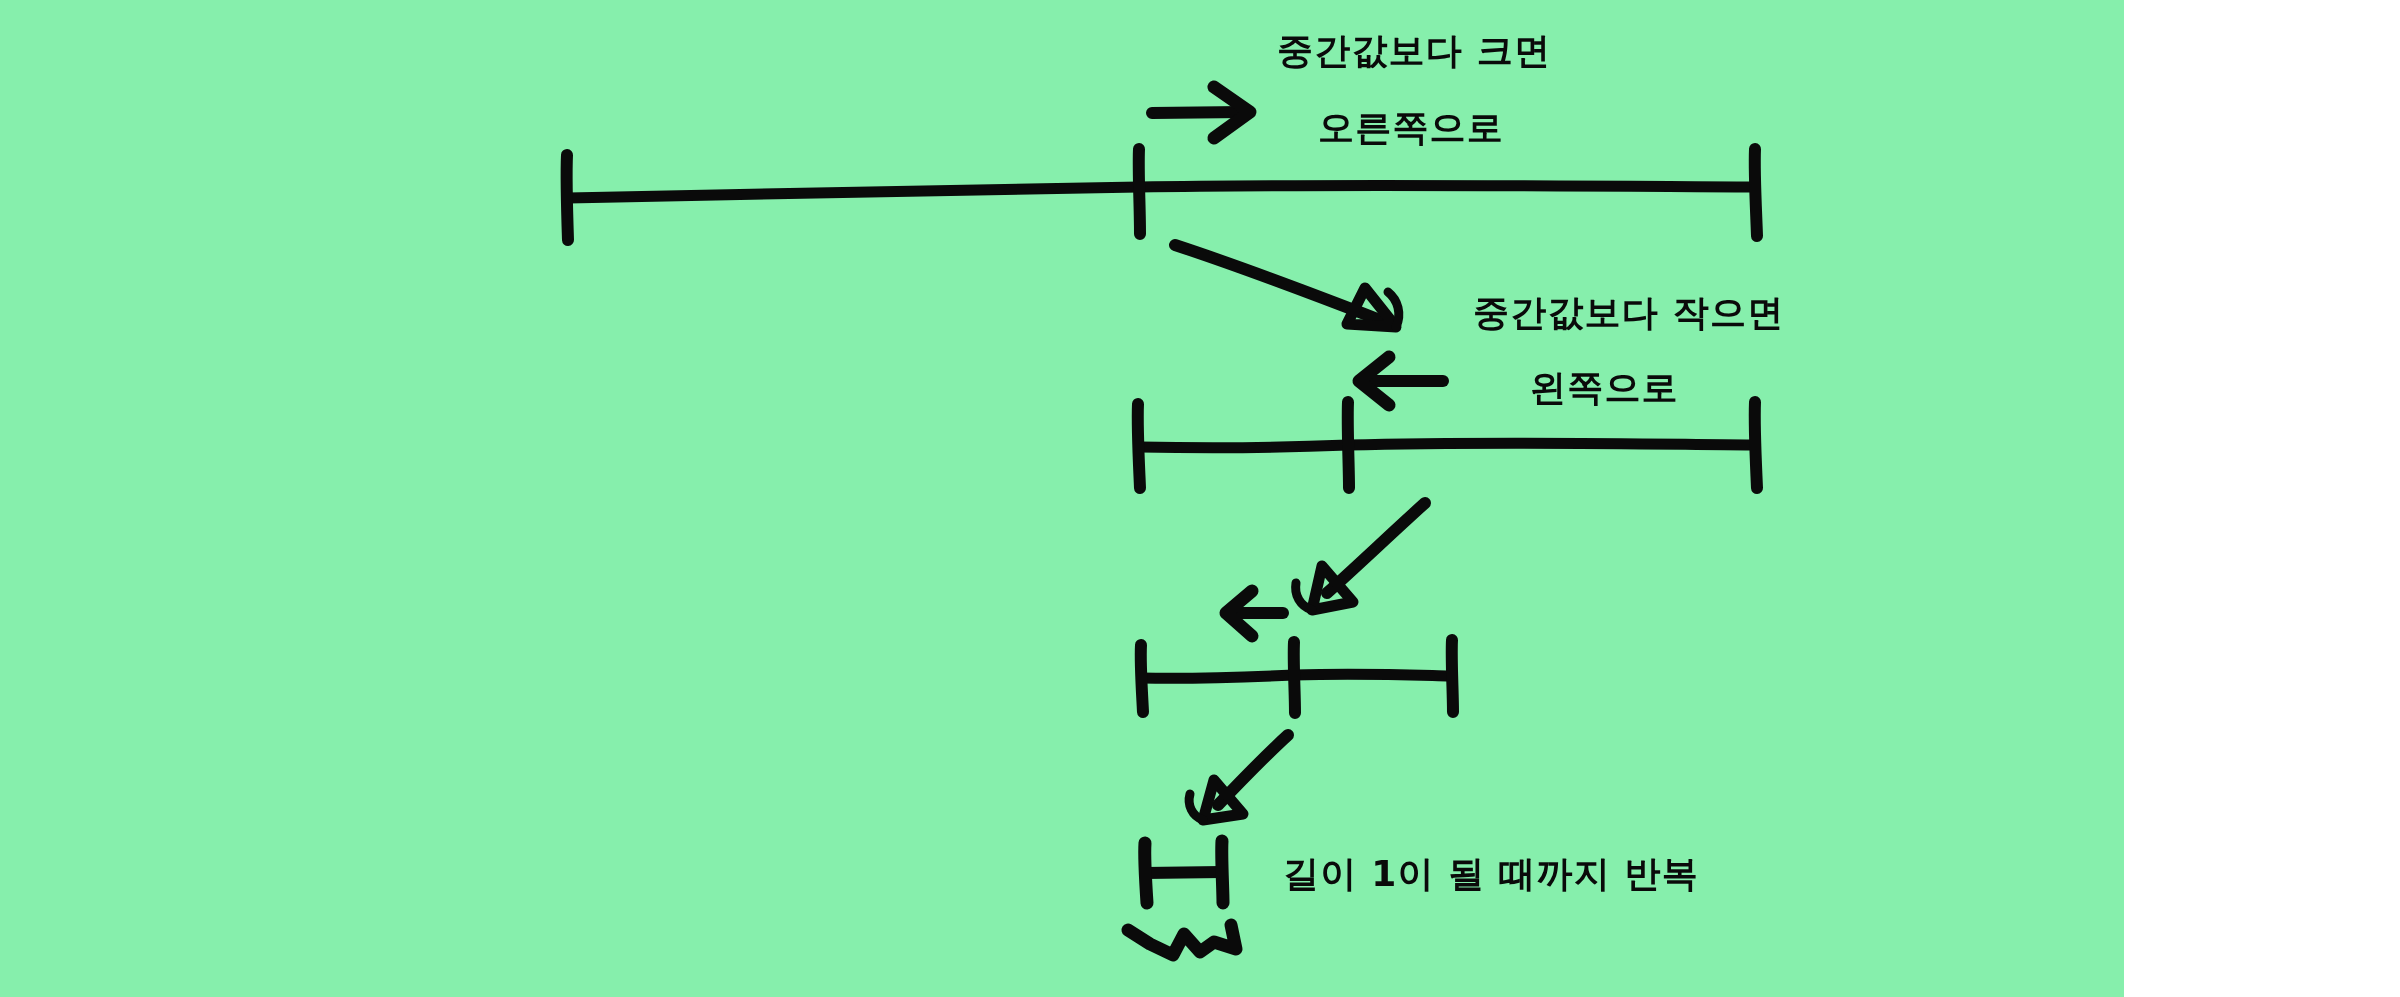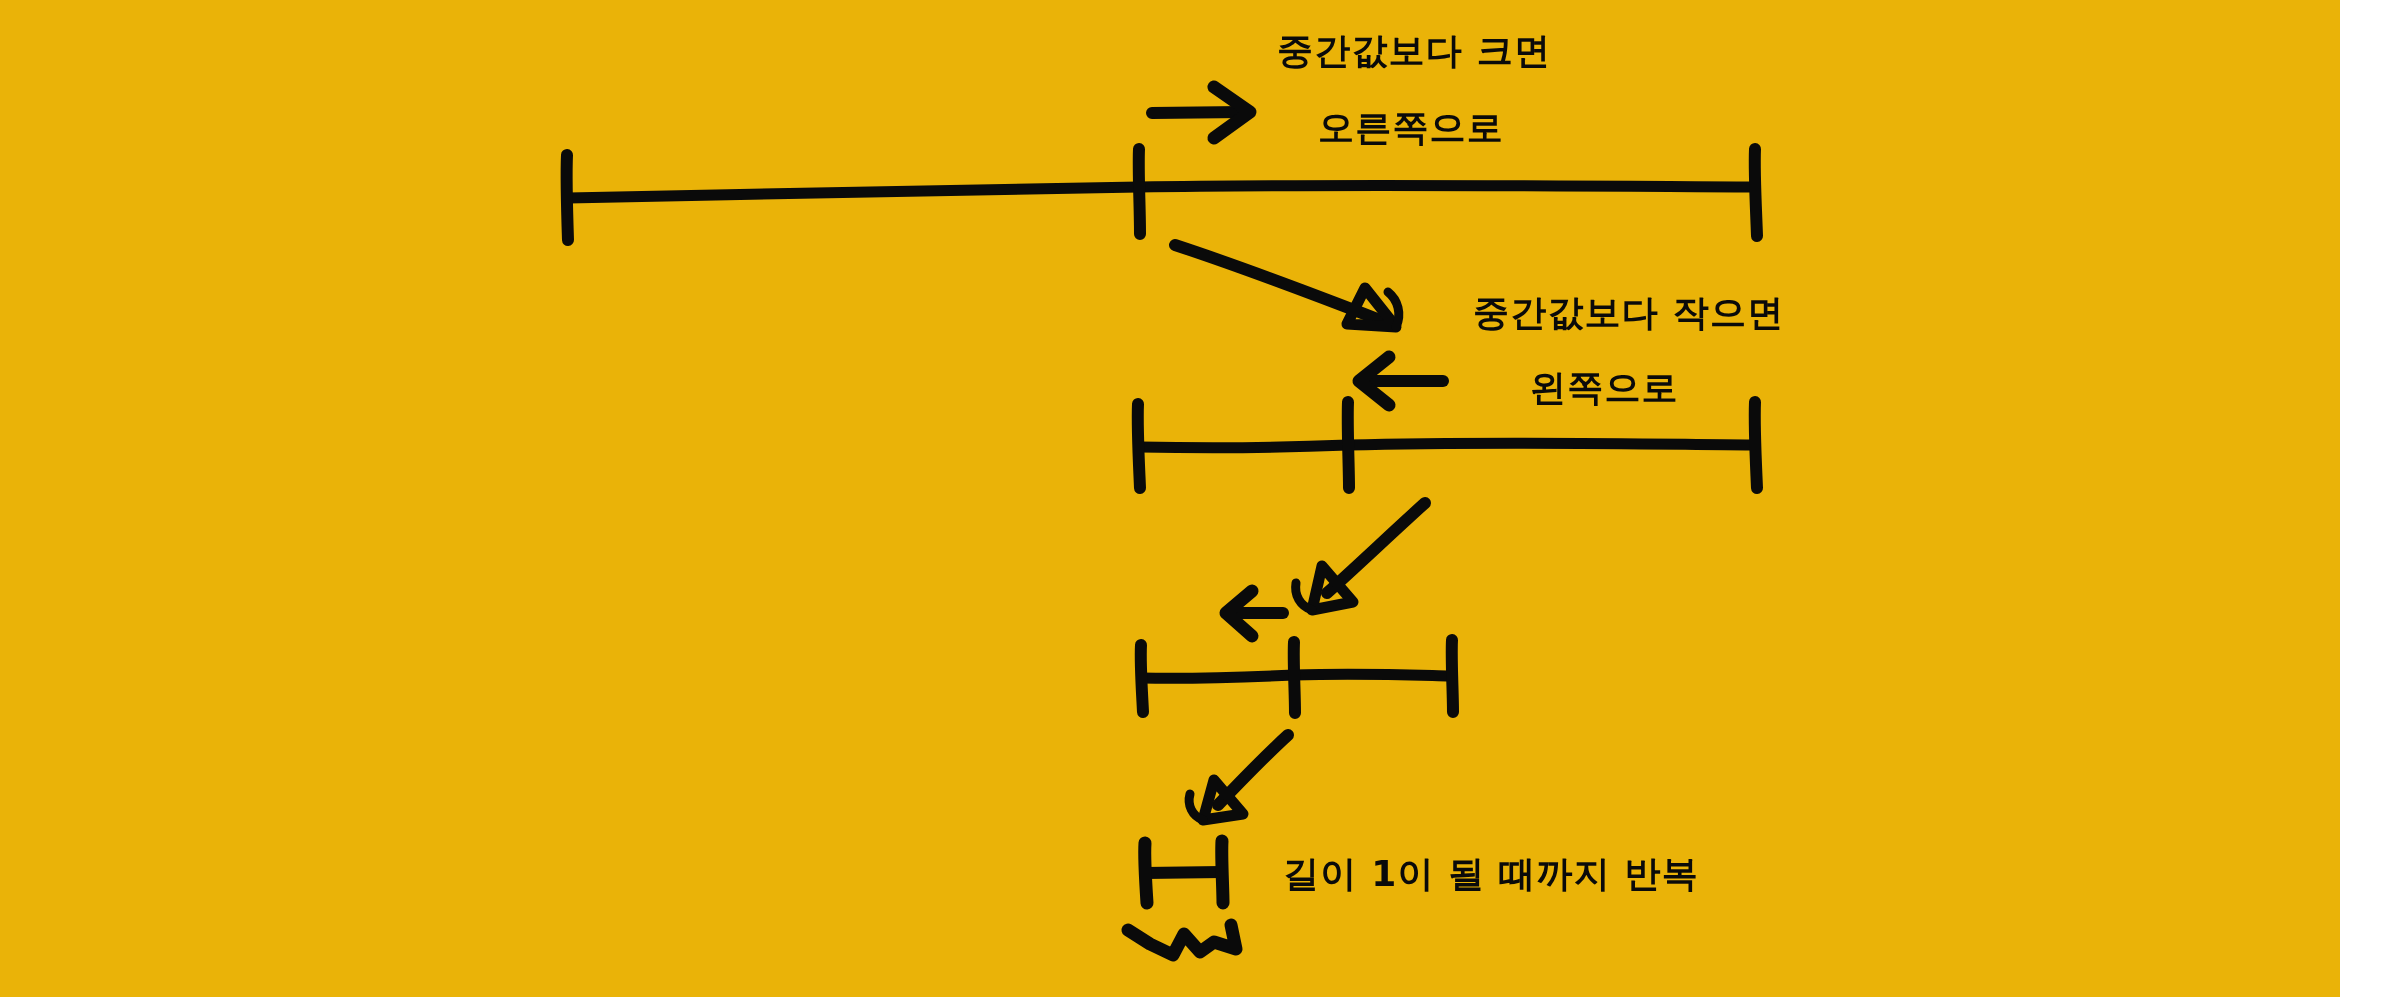--- a/index.html
+++ b/index.html
@@ -12,23 +12,23 @@
     width: 2400px;
     height: 997px;
     position: relative;
     overflow: hidden;
     font-family: "DejaVu Sans", sans-serif;
   }
   #canvas-root {
     position: absolute;
     left: 0;
     top: 0;
-    width: 2340px;
+    width: 2124px;
     height: 997px;
-    background: #eab308;
+    background: #86efac;
   }
   svg.board {
     position: absolute;
     left: 0;
     top: 0;
     width: 2400px;
     height: 997px;
     display: block;
   }
   .ink {

